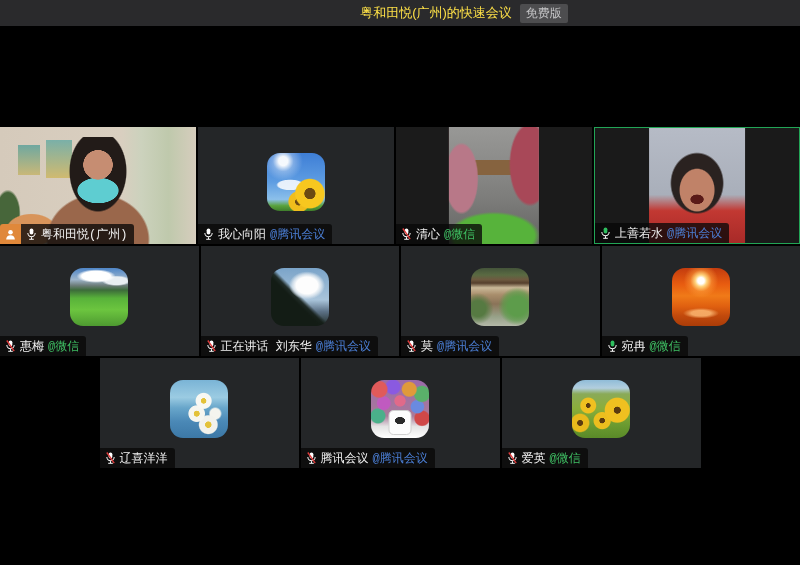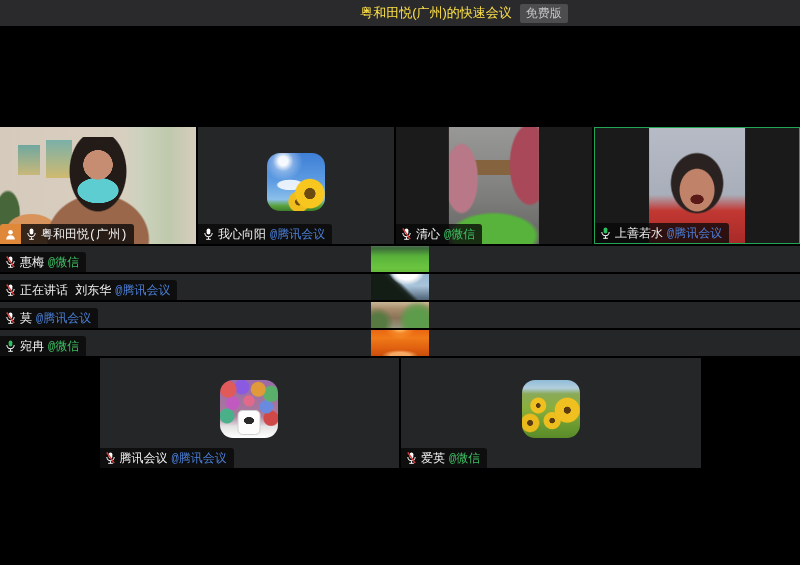--- a/index.html
+++ b/index.html
@@ -22,21 +22,21 @@
   .speakbar .speaktext { flex:1; color:#d6d6d8; font-size:11px; white-space:nowrap;
     overflow:hidden; }
   .speakbar .vdiv { width:1px; height:13px; background:#55555a; margin:0 7px 0 4px; }
   .speakbar .arrowbox { width:26px; display:flex; justify-content:center; align-items:center;
     cursor:pointer; }
 
   
   .grid { position:absolute; left:0; top:127px; width:800px; }
   .vrow { display:flex; gap:2px; margin-bottom:2px; }
   .vrow.r1 { height:117px; }
-  .vrow.r2 { height:110px;flex-direction:column; }
+  .vrow.r2 { height:110px; }
   .vrow.r3 { height:110px; width:601px; margin:0 auto; }
   .tile { position:relative; flex:1; background:#242628; overflow:hidden; }
   .tile.active-speaker { border:1.5px solid #22a556;padding-left:8px; }
 
   
   .av-wrap { position:absolute; inset:0; display:flex; align-items:center; justify-content:center; }
   .av { width:58px; height:58px; border-radius:13px; margin-top:-8px; }
   .av-sky-sunflower { background:
     radial-gradient(circle at 28% 14%, rgba(255,255,255,.95) 7%, rgba(255,255,255,.3) 16%, transparent 30%),
     radial-gradient(circle at 74% 70%, #6b4a12 9%, #f7c71f 10% 24%, transparent 26%),
@@ -292,20 +292,39 @@
   </svg>
         <span class="pname">宛冉</span>
         <span class="psuffix" style="color:#3fbf63">@微信</span>
       </span>
     </div>
         </div>
       </div>
       <div class="vrow r3">
         <div class="tile">
           <div class="av-wrap">
+      <div class="av av-daisy-lake"></div>
+          </div>
+    <div class="label-row">
+
+      <span class="name-label">
+        <svg width="11" height="14" viewBox="0 0 24 28">
+    <rect x="8" y="2" width="8" height="13" rx="4" fill="#ffffff"></rect>
+    <path d="M4 12a8 8 0 0 0 16 0" fill="none" stroke="#fff" stroke-width="2.2"></path>
+    <line x1="12" y1="21" x2="12" y2="25" stroke="#fff" stroke-width="2.2"></line>
+    <line x1="7" y1="25.5" x2="17" y2="25.5" stroke="#fff" stroke-width="2.2"></line>
+    <line x1="4" y1="2" x2="20" y2="25" stroke="#e03c3c" stroke-width="3"></line>
+  </svg>
+        <span class="pname">辽喜洋洋</span>
+
+      </span>
+    </div>
+        </div>
+        <div class="tile">
+          <div class="av-wrap">
       <div class="av av-emoji-crowd"></div>
           </div>
     <div class="label-row">
 
       <span class="name-label">
         <svg width="11" height="14" viewBox="0 0 24 28">
     <rect x="8" y="2" width="8" height="13" rx="4" fill="#ffffff"></rect>
     <path d="M4 12a8 8 0 0 0 16 0" fill="none" stroke="#fff" stroke-width="2.2"></path>
     <line x1="12" y1="21" x2="12" y2="25" stroke="#fff" stroke-width="2.2"></line>
     <line x1="7" y1="25.5" x2="17" y2="25.5" stroke="#fff" stroke-width="2.2"></line>

